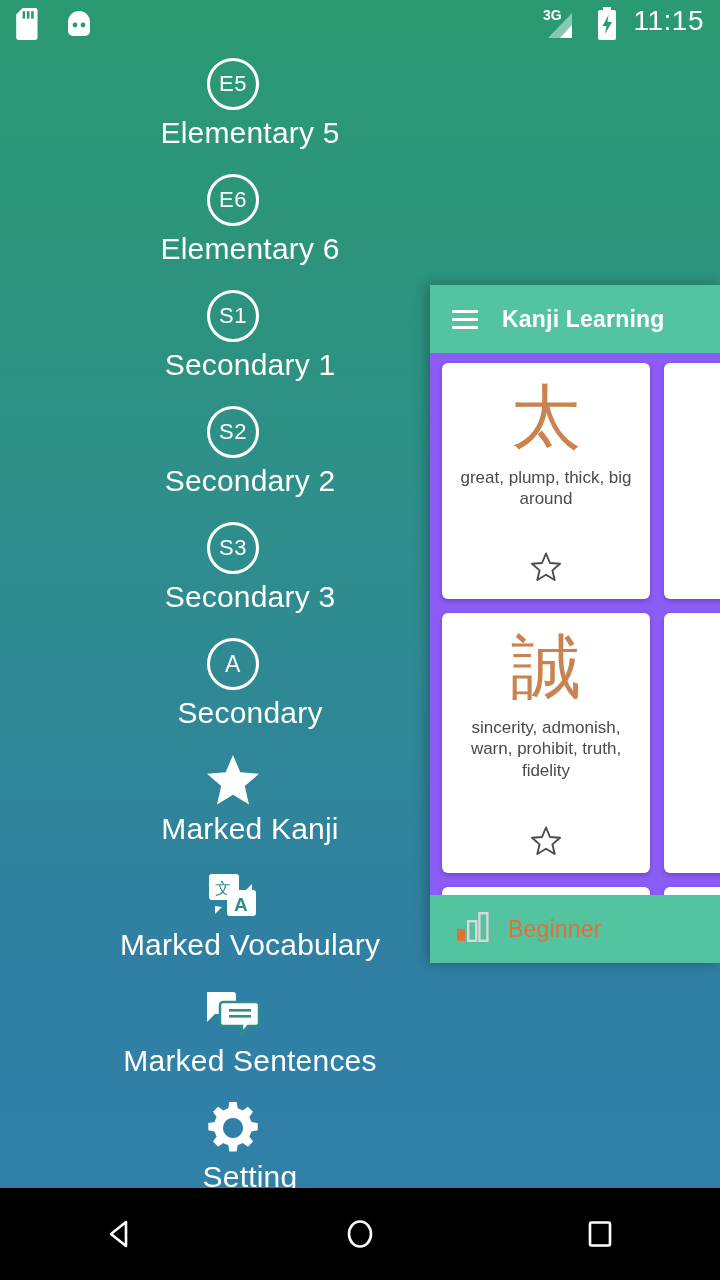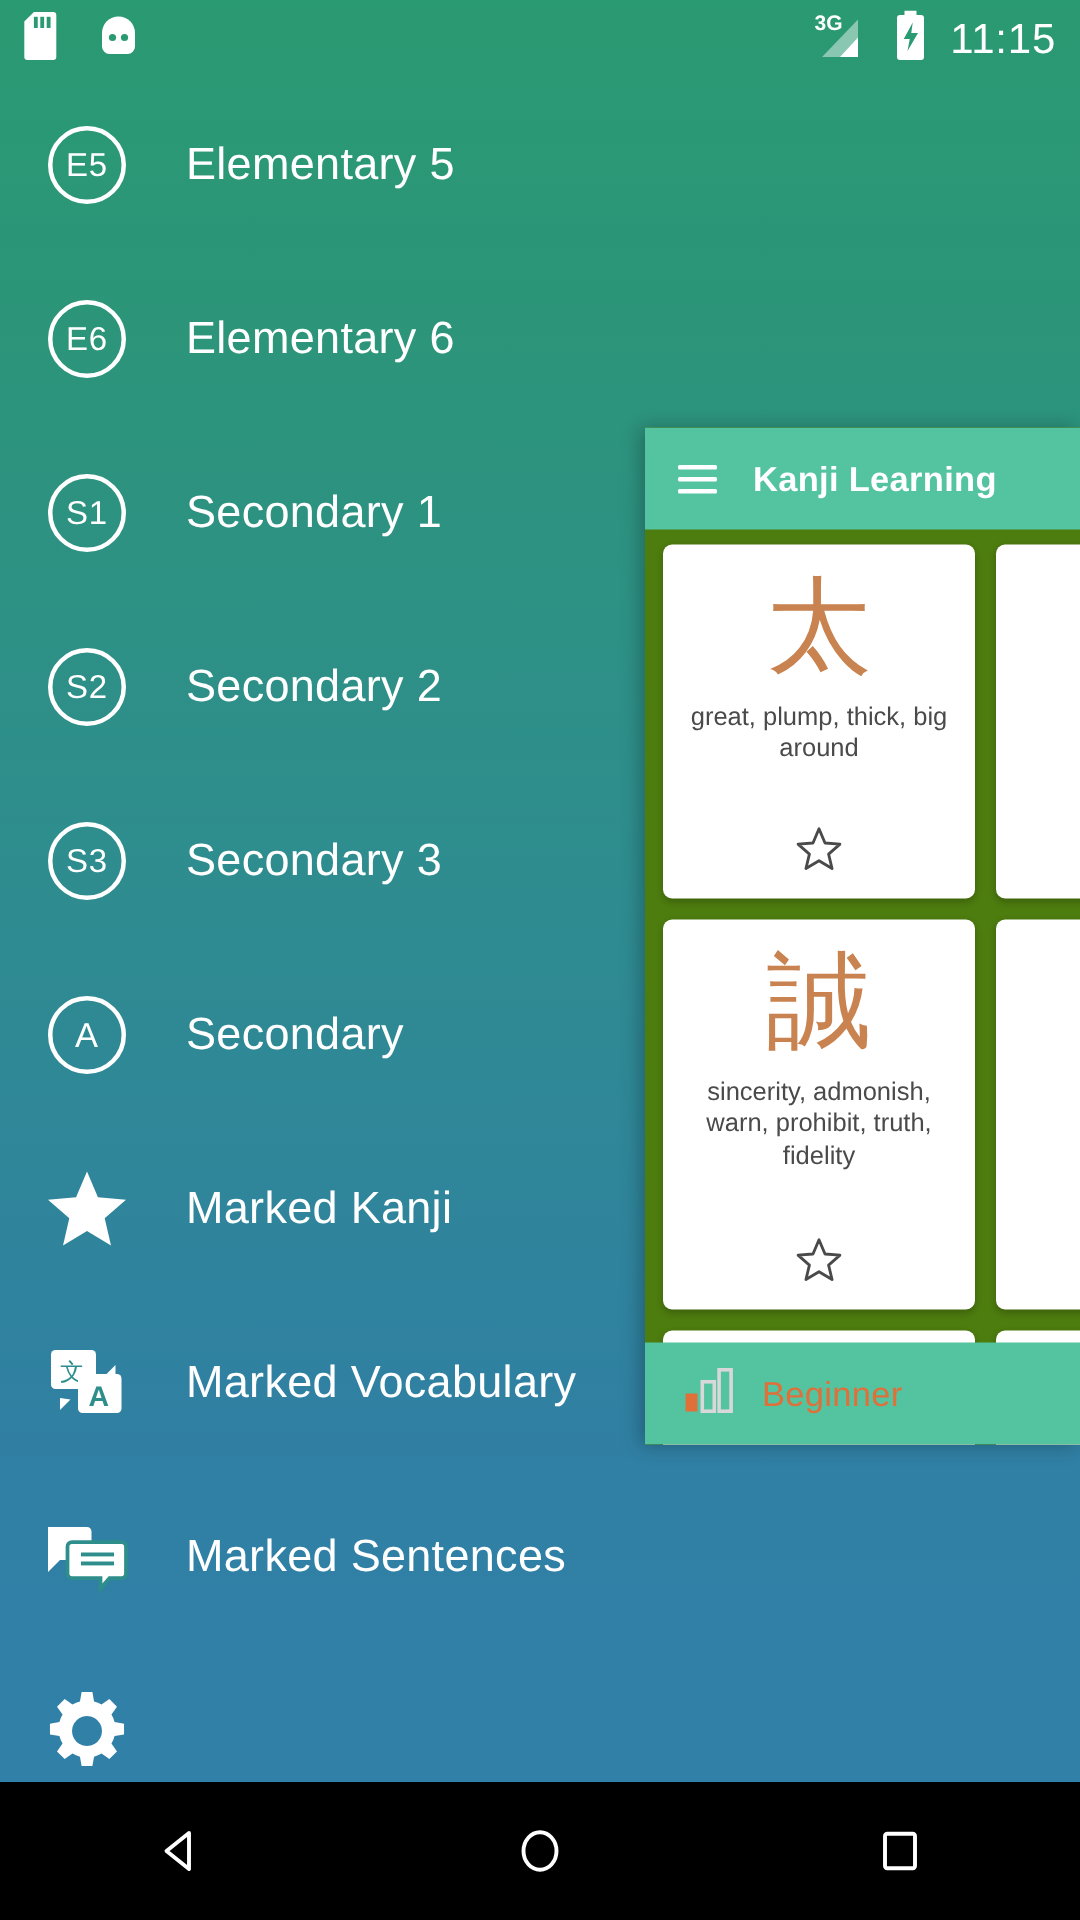--- a/index.html
+++ b/index.html
@@ -24,37 +24,38 @@
 
   
   #statusbar {
     position: absolute; left: 0; top: 0;
     width: 720px; height: 52px;
     display: flex; align-items: center;
     padding: 0 16px;
     z-index: 40;
   }
   .sb-left { display: flex; align-items: center; gap: 22px; }
-  .sb-right { display: flex; align-items: center; gap: 12px; margin-left: auto; }
+  .sb-right { display: flex; gap: 12px; margin-left: auto; }
   .sb-time {
     color: #fff; font-size: 28px; font-weight: 400;
     letter-spacing: 0.5px; line-height: 1;
     margin-left: 4px;
   }
 
   
   #drawer-list {
     position: absolute; left: 0; top: 52px;
     width: 440px;
     z-index: 30;
   }
   .nav-item {
     height: 116px;
     display: flex; align-items: center;
     padding-left: 26px;
+    flex-direction: column;
   }
   .nav-icon {
     width: 64px; height: 64px;
     display: flex; align-items: center; justify-content: center;
     flex: 0 0 64px;
   }
   .badge-circle {
     width: 52px; height: 52px;
     border: 3px solid #fff;
     border-radius: 50%;
@@ -71,21 +72,21 @@
     margin-left: 34px;
     white-space: nowrap;
     letter-spacing: 0.2px;
   }
 
   
   #app-panel {
     position: absolute;
     left: 430px; top: 285px;
     width: 290px; height: 678px;
-    background: #4d7c0f;
+    background: #8b5cf6;
     overflow: hidden;
     box-shadow: -3px 0 12px rgba(0,0,0,0.28);
     z-index: 35;
   }
   #app-bar {
     height: 68px;
     background: #54C3A0;
     display: flex; align-items: center;
     padding-left: 22px;
   }
@@ -276,20 +277,21 @@
           </svg>
         </span>
         <span class="nav-label">Marked Sentences</span>
       </div>
       <div class="nav-item">
         <span class="nav-icon">
           <svg width="54" height="54" viewBox="0 0 54 54">
             <path d="M27 17 a10 10 0 1 0 0.01 0 z M23.4 1 h7.2 l1.1 6.3 a20 20 0 0 1 5 2.1 l5.2 -3.7 l5.1 5.1 l-3.7 5.2 a20 20 0 0 1 2.1 5 l6.3 1.1 v7.2 l-6.3 1.1 a20 20 0 0 1 -2.1 5 l3.7 5.2 l-5.1 5.1 l-5.2 -3.7 a20 20 0 0 1 -5 2.1 l-1.1 6.3 h-7.2 l-1.1 -6.3 a20 20 0 0 1 -5 -2.1 l-5.2 3.7 l-5.1 -5.1 l3.7 -5.2 a20 20 0 0 1 -2.1 -5 l-6.3 -1.1 v-7.2 l6.3 -1.1 a20 20 0 0 1 2.1 -5 l-3.7 -5.2 l5.1 -5.1 l5.2 3.7 a20 20 0 0 1 5 -2.1 z" fill="#fff" fill-rule="evenodd"></path>
           </svg>
         </span>
+        <span class="nav-label">Setting</span>
       </div>
     </div>
 
   <div id="app-panel">
     <div id="app-bar">
       <span class="hamburger">
         <span></span>
           <span></span>
           <span></span>
       </span>

